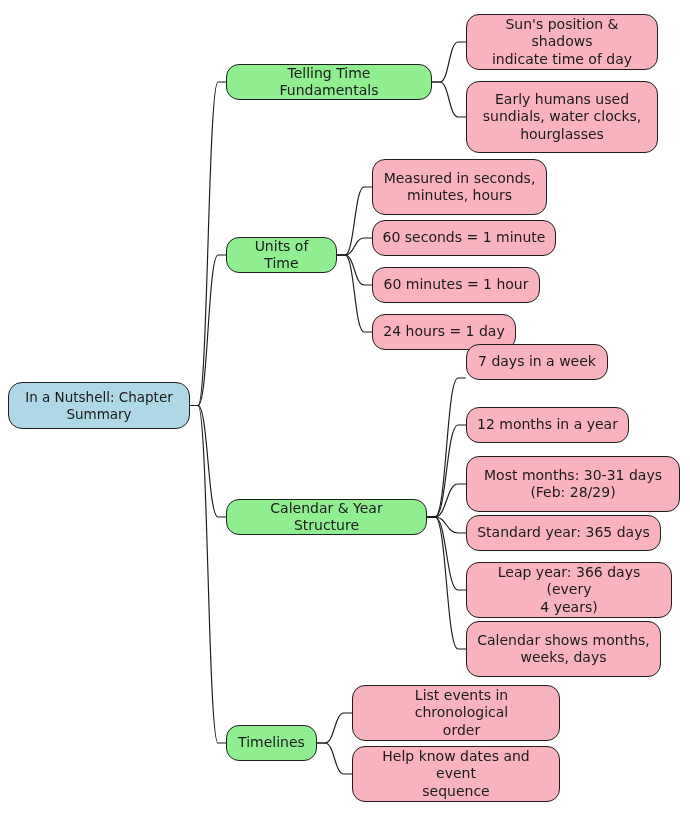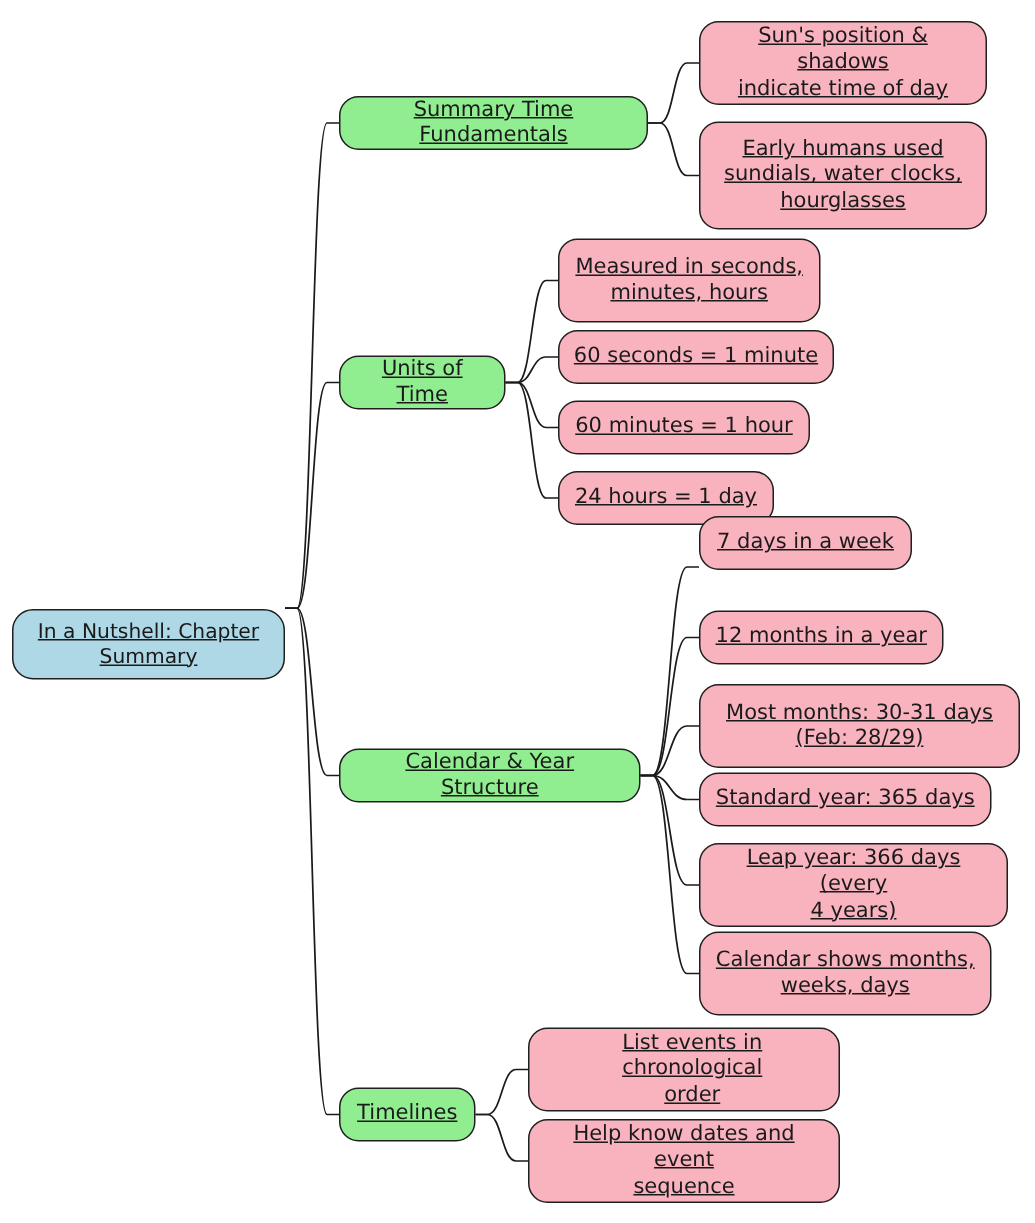--- a/index.html
+++ b/index.html
@@ -34,27 +34,25 @@
     display: flex;
     align-items: center;
     justify-content: center;
     text-align: center;
     border: 1.6px solid #1f1f1f;
     border-radius: 13px;
     color: #1a1a1a;
     line-height: 1.22;
     padding: 2px 9px;
     white-space: pre-line;
-    text-decoration: underline;
   }
   .node.root {
     background: #aed8e6;
     font-size: 13.5px;
     border-radius: 14px;
-    margin-top: 24px;
   }
   .node.branch {
     background: #90ee90;
     font-size: 14px;
   }
   .node.leaf {
     background: #f9b3bf;
     font-size: 14px;
   }
 </style>
@@ -81,21 +79,21 @@
       <path d="M 190 405.5 L 198 405.5 C 208 405.5, 208 743, 218 743 L 226 743"></path>
       <path d="M 317 743 L 325 743 C 334.5 743, 334.5 713, 344 713 L 352 713"></path>
       <path d="M 317 743 L 325 743 C 334.5 743, 334.5 774, 344 774 L 352 774"></path>
     </svg>
   <div id="nodes">
       <div class="node leaf" style="left: 466px; top: 14px; width: 192px; height: 56px;">Sun's position &amp; shadows
 indicate time of day</div>
       <div class="node leaf" style="left: 466px; top: 81px; width: 192px; height: 72px;">Early humans used
 sundials, water clocks,
 hourglasses</div>
-      <div class="node branch" style="left: 226px; top: 64px; width: 206px; height: 36px;">Summary Time Fundamentals</div>
+      <div class="node branch" style="left: 226px; top: 64px; width: 206px; height: 36px;">Telling Time Fundamentals</div>
       <div class="node leaf" style="left: 372px; top: 159px; width: 175px; height: 56px;">Measured in seconds,
 minutes, hours</div>
       <div class="node leaf" style="left: 372px; top: 220px; width: 184px; height: 36px;">60 seconds = 1 minute</div>
       <div class="node leaf" style="left: 372px; top: 267px; width: 168px; height: 36px;">60 minutes = 1 hour</div>
       <div class="node leaf" style="left: 372px; top: 314px; width: 144px; height: 36px;">24 hours = 1 day</div>
       <div class="node branch" style="left: 226px; top: 237px; width: 111px; height: 36px;">Units of Time</div>
       <div class="node leaf" style="left: 466px; top: 344px; width: 142px; height: 36px;">7 days in a week</div>
       <div class="node leaf" style="left: 466px; top: 407px; width: 163px; height: 36px;">12 months in a year</div>
       <div class="node leaf" style="left: 466px; top: 456px; width: 214px; height: 56px;">Most months: 30-31 days
 (Feb: 28/29)</div>

